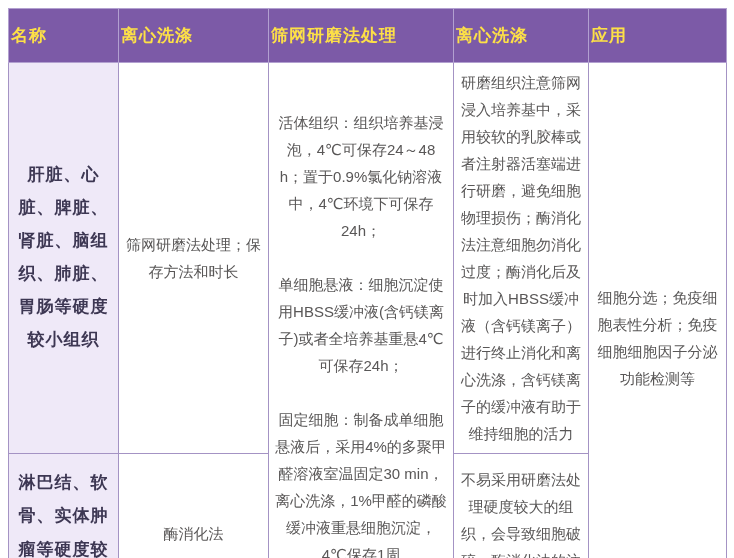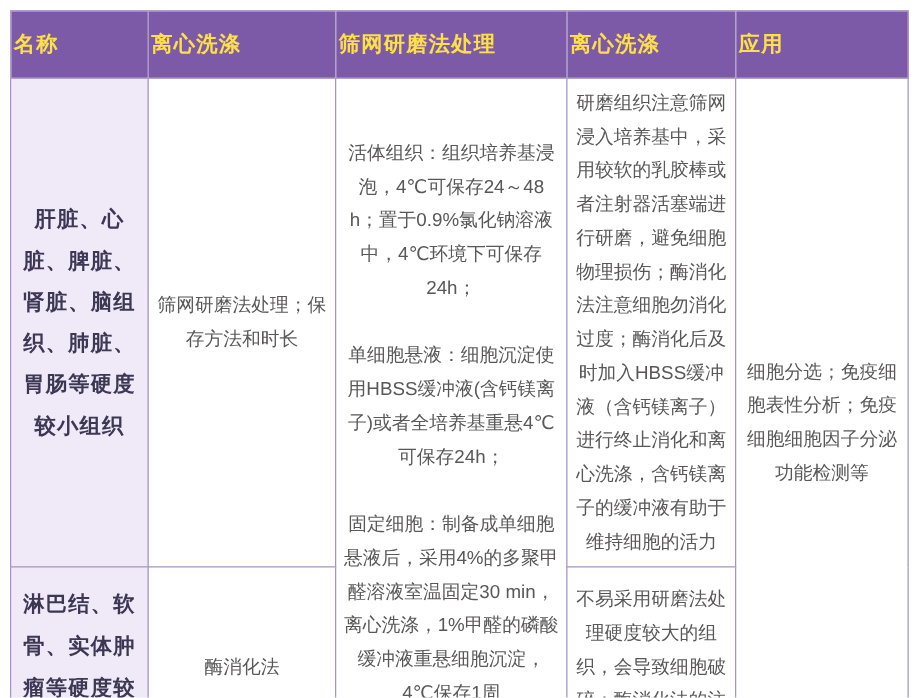--- a/index.html
+++ b/index.html
@@ -50,20 +50,21 @@
     background: #ffffff;
   }
   td.name-cell {
     background: #efe9f8;
     color: #3d3753;
     font-weight: bold;
     font-size: 17px;
     line-height: 1.95;
     letter-spacing: 1px;
     padding: 6px 8px;
+    font-family: Liberation Mono, monospace;
   }
   td.storage-cell {
     white-space: pre-line;
   }
   tr.body-row-1 { height: 322px; }
   tr.body-row-2 { height: 160px; }
 </style>
 </head>
 <body>
 

